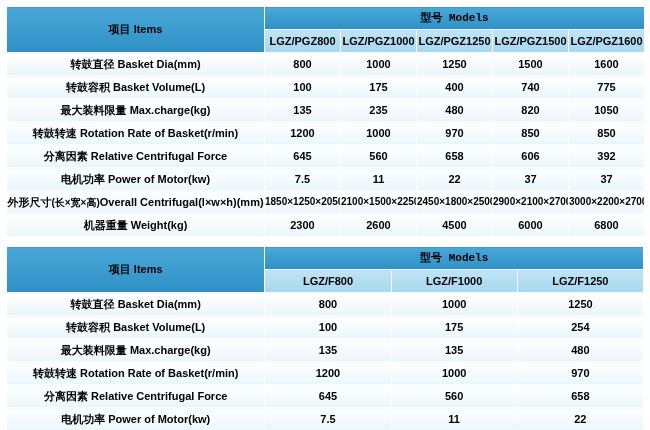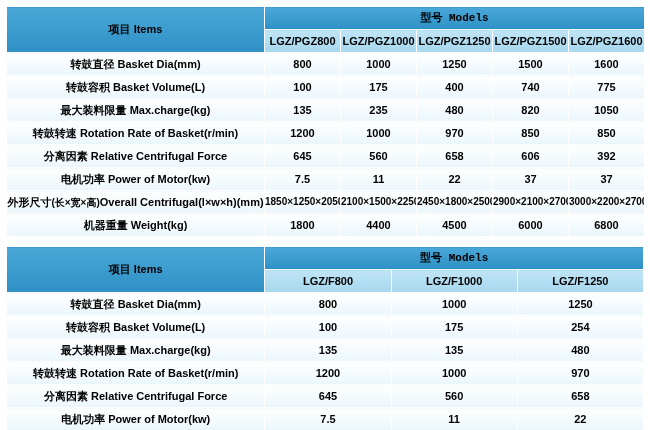--- a/index.html
+++ b/index.html
@@ -163,22 +163,22 @@
           <tr>
             <td class="lbl"><span>外形尺寸</span><span class="tiny">(长×宽×高)</span><span>Overall Centrifugal(l×w×h)(mm)</span></td>
             <td class="val dim-val">1850×1250×2050</td>
             <td class="val dim-val">2100×1500×2250</td>
             <td class="val dim-val">2450×1800×2500</td>
             <td class="val dim-val">2900×2100×2700</td>
             <td class="val dim-val">3000×2200×2700</td>
           </tr>
           <tr>
             <td class="lbl"><span>机器重量</span> <span>Weight(kg)</span></td>
-            <td class="val">1800</td>
-            <td class="val">4400</td>
+            <td class="val">2300</td>
+            <td class="val">2600</td>
             <td class="val">4500</td>
             <td class="val">6000</td>
             <td class="val">6800</td>
           </tr>
         </tbody>
       </table>
       <table class="spec">
         <colgroup>
           <col style="width: 258px;">
           <col style="width: 126px;">

